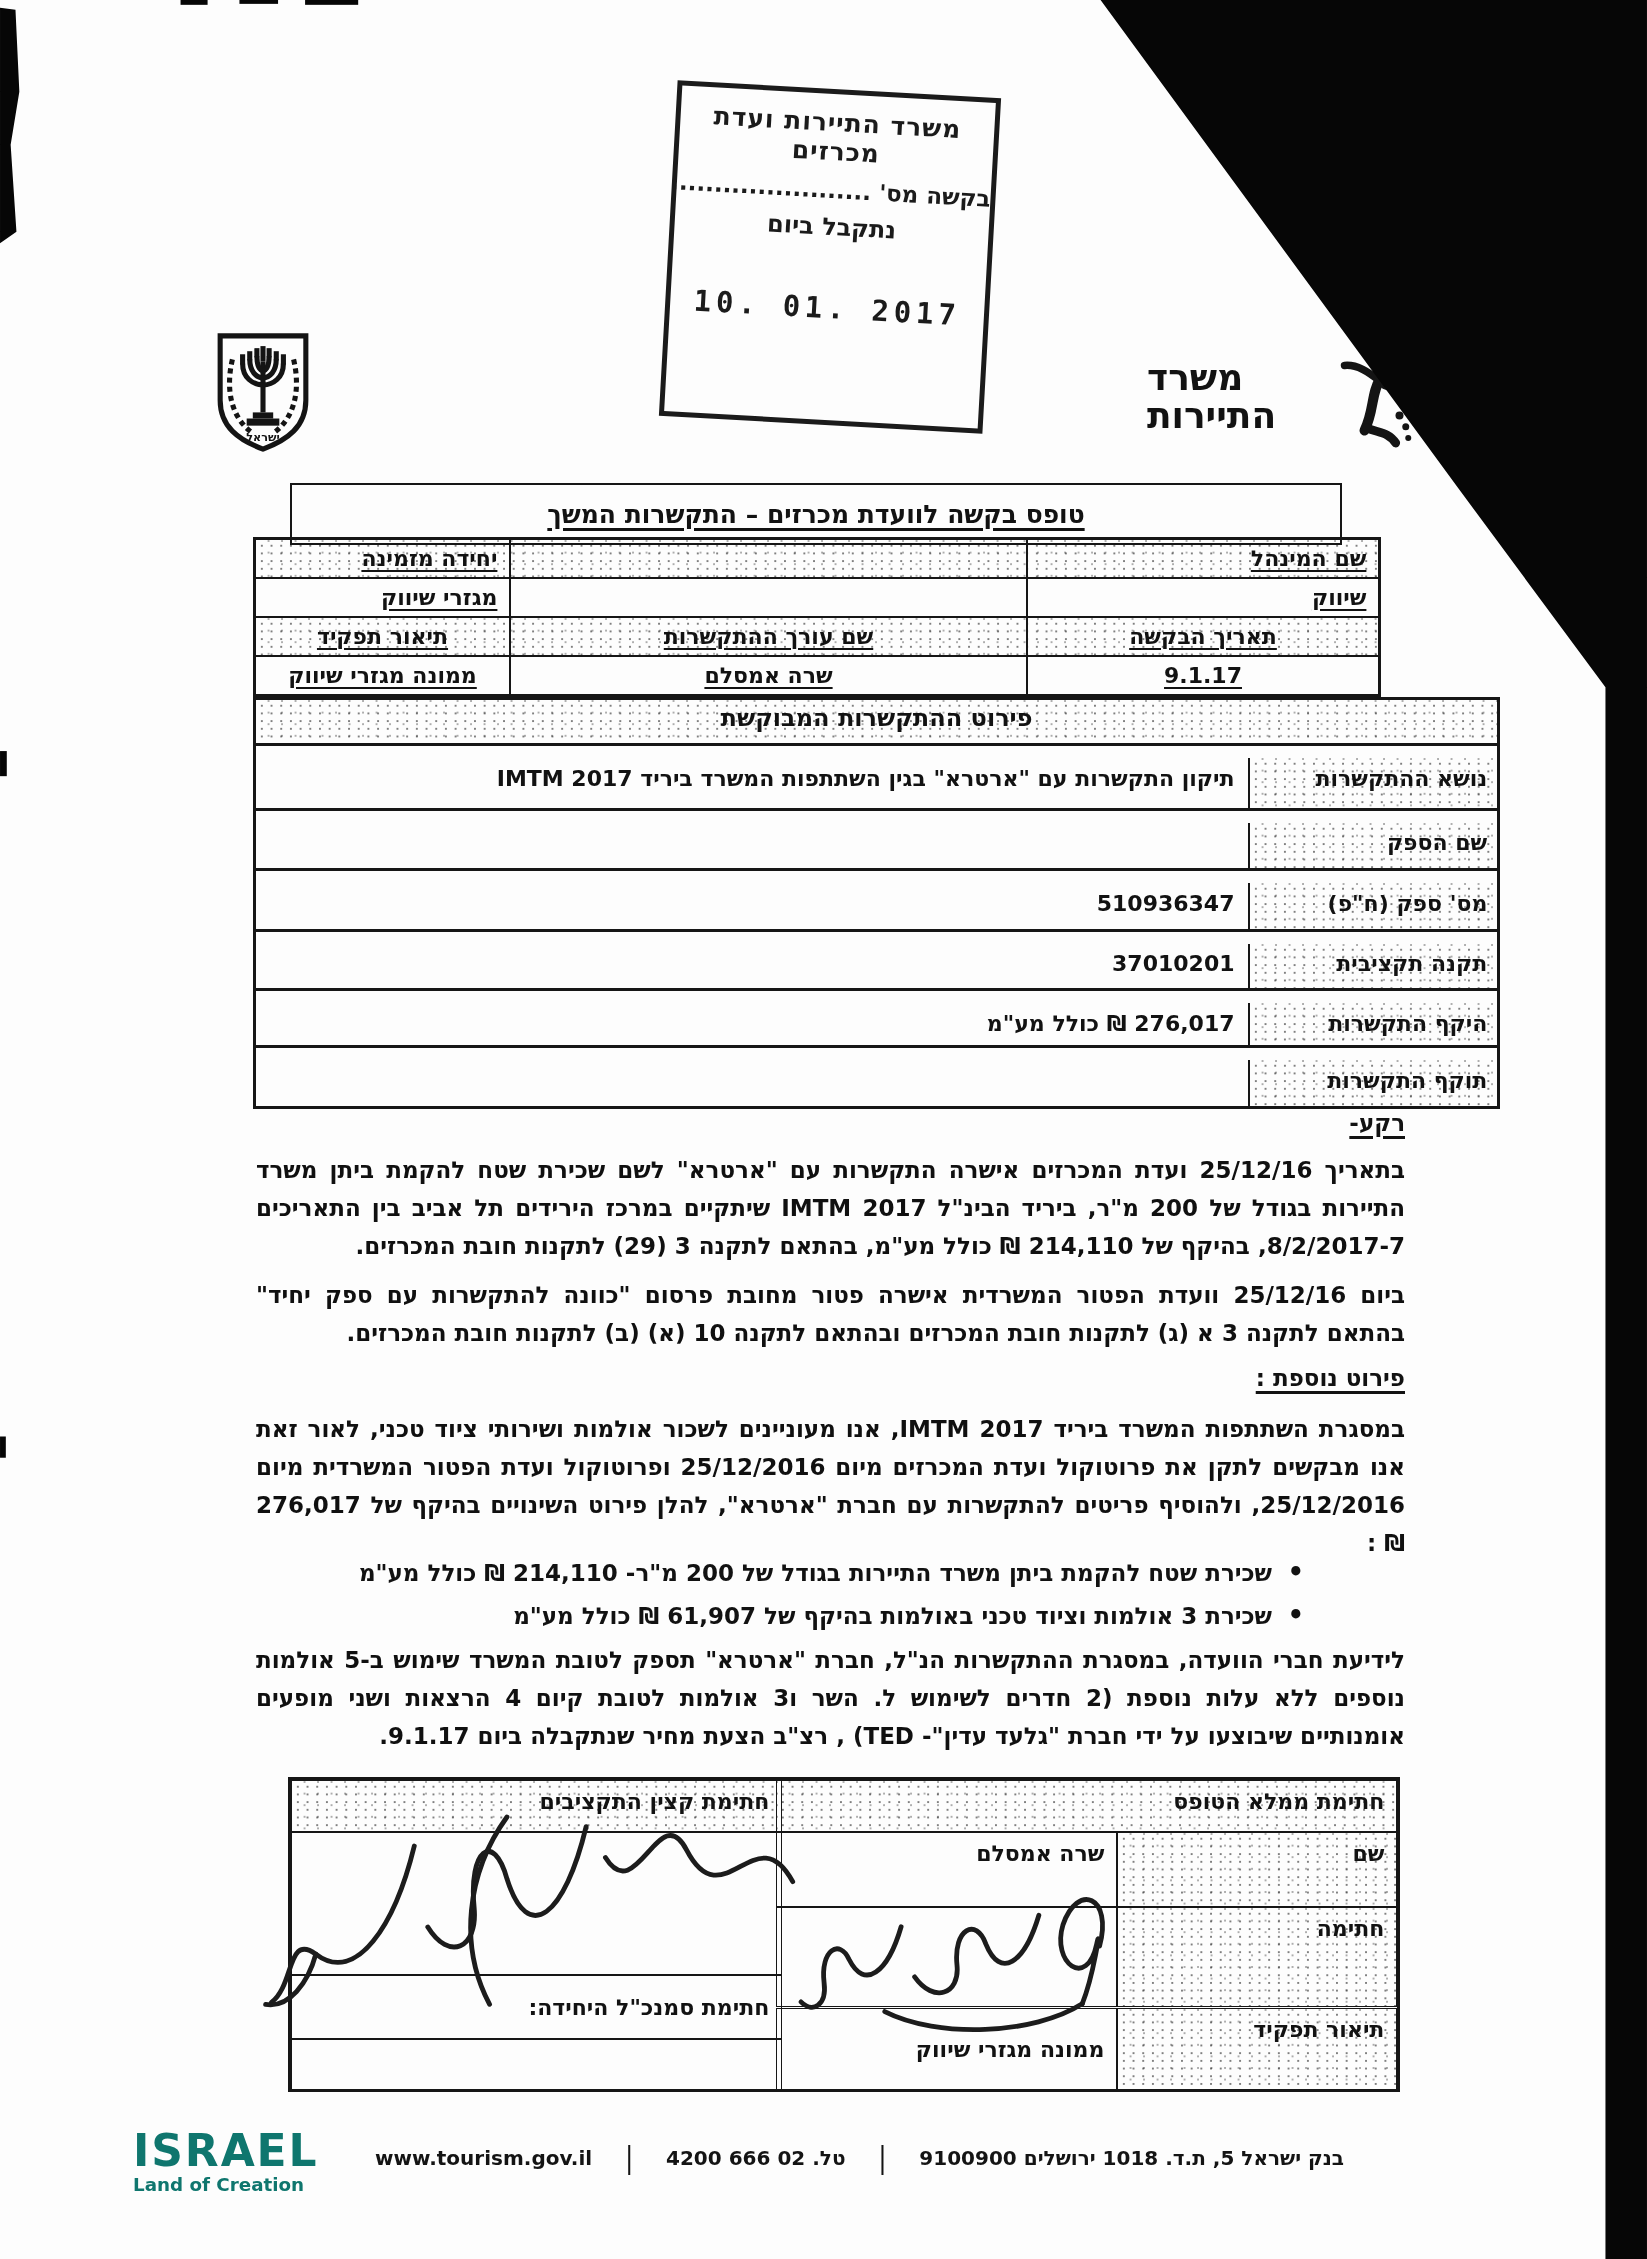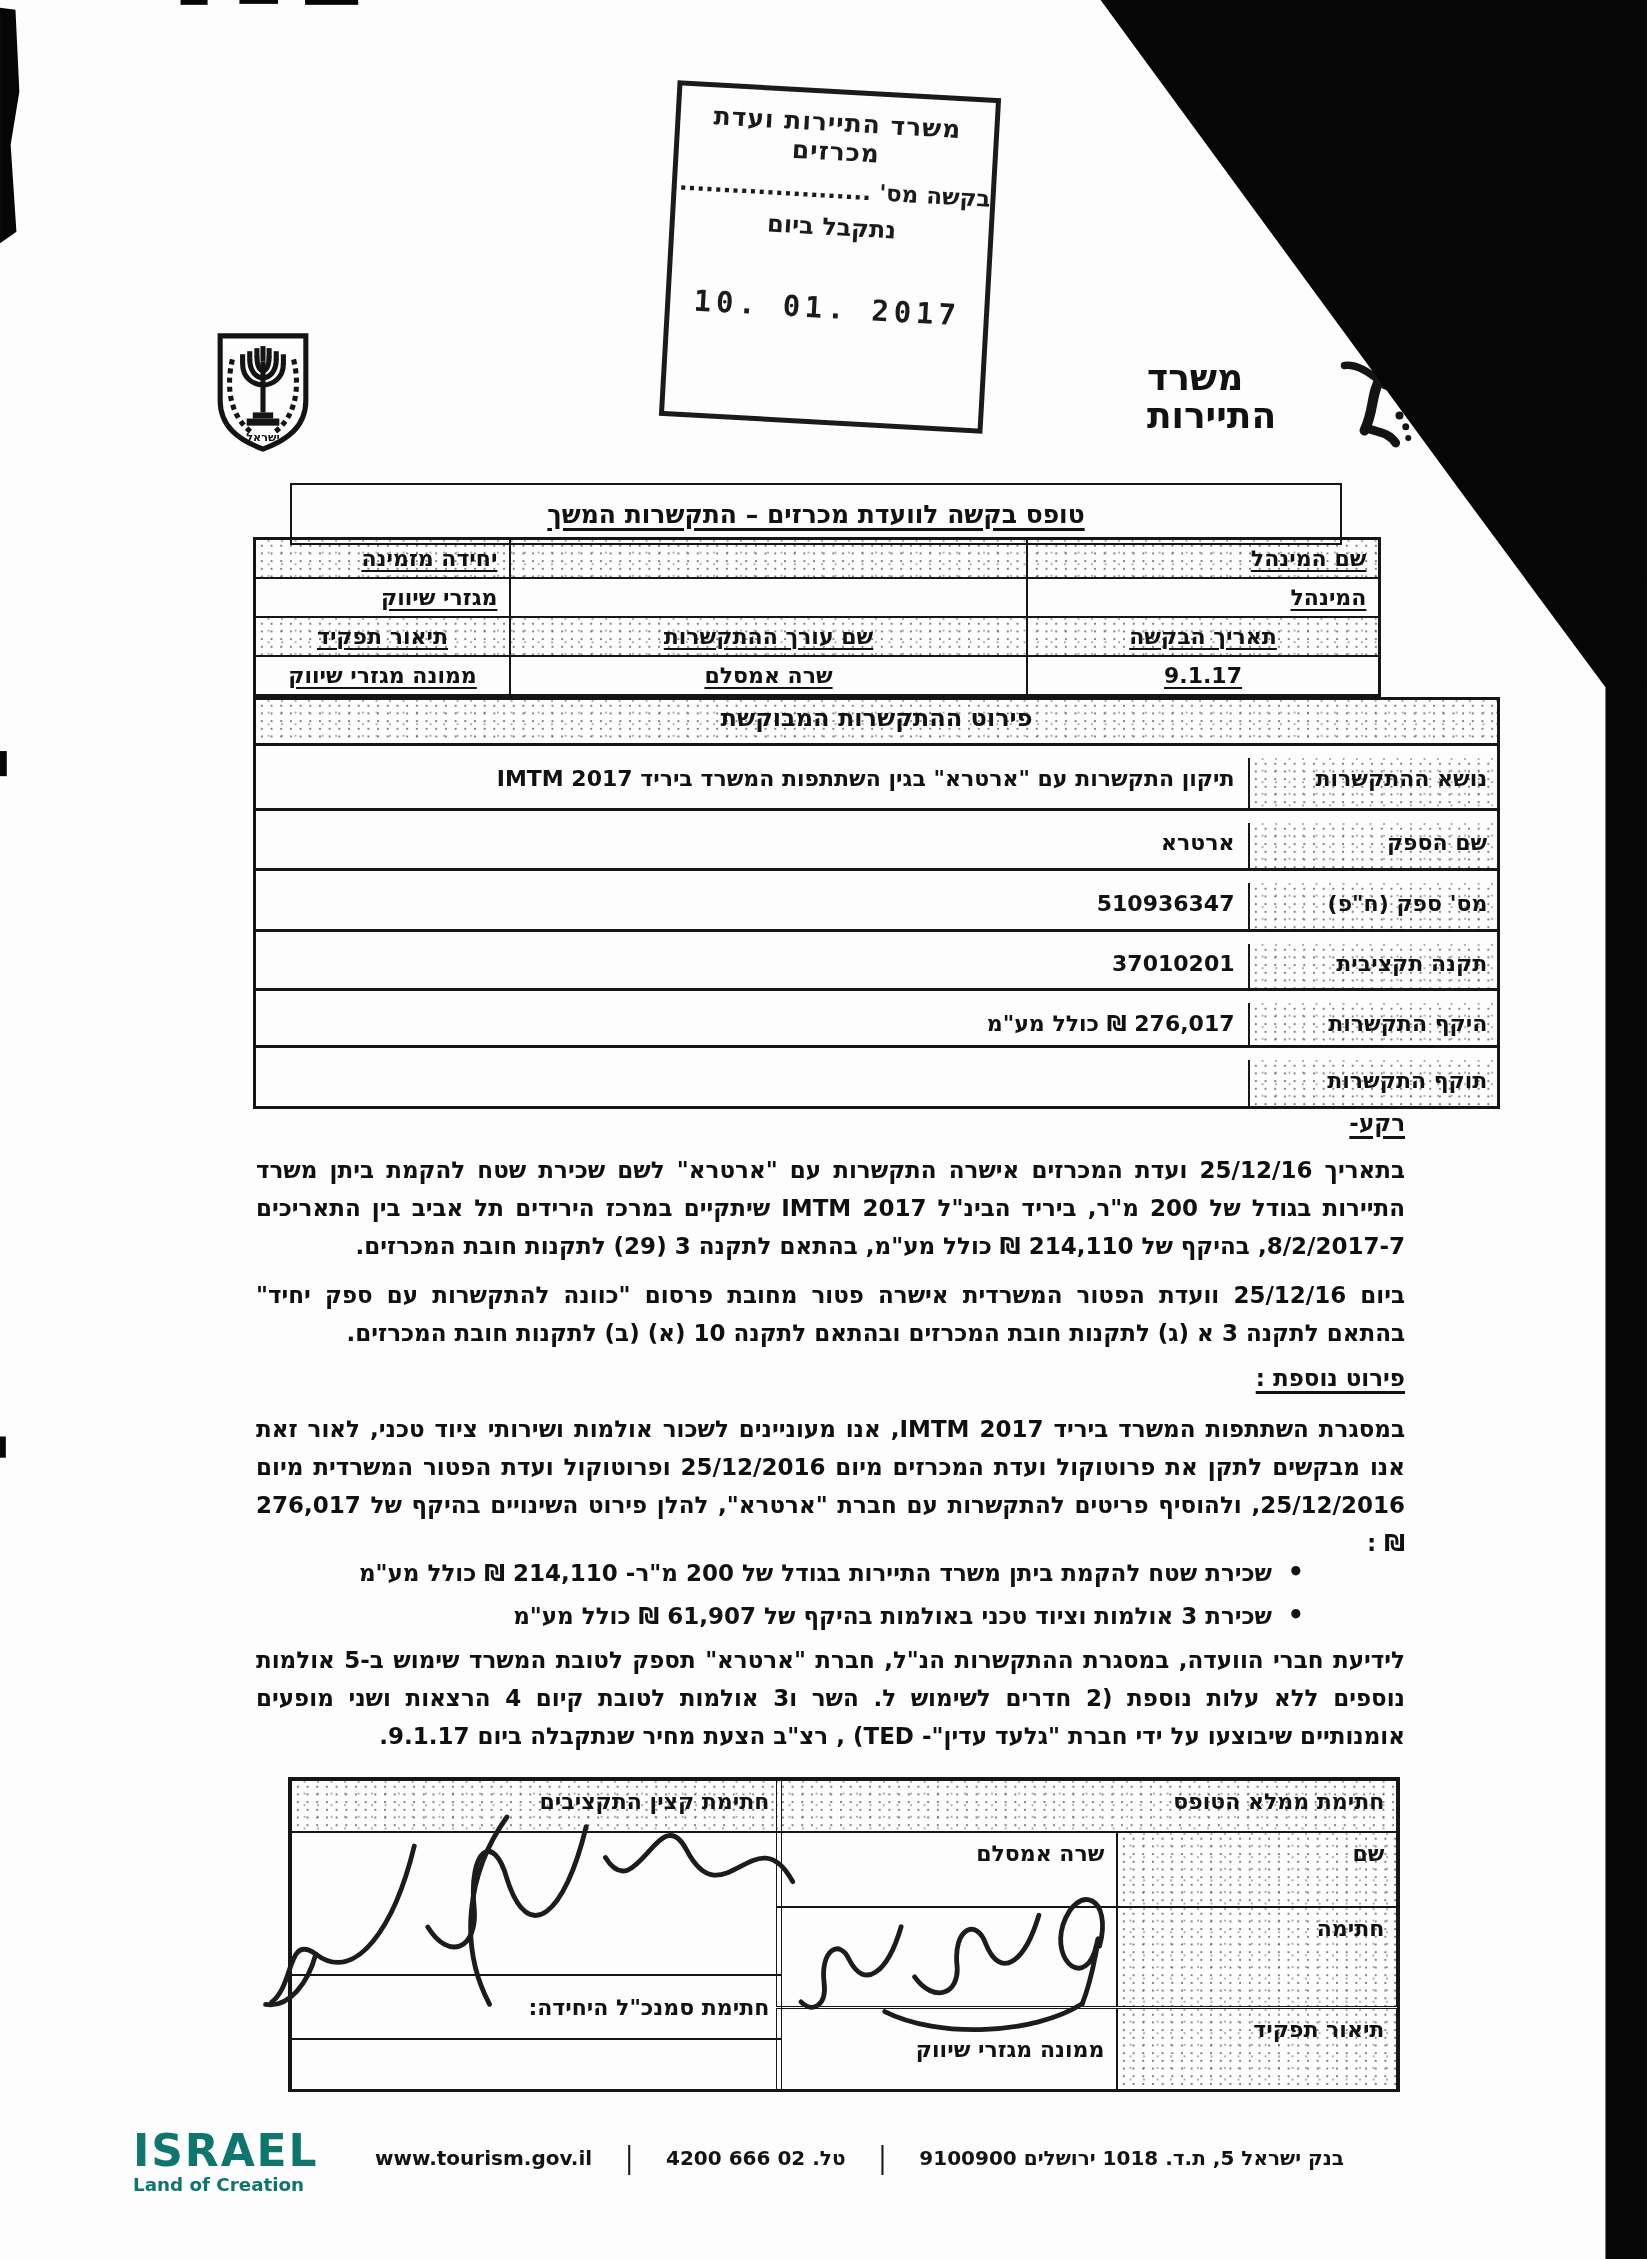--- a/index.html
+++ b/index.html
@@ -151,21 +151,21 @@
     <span>טופס בקשה לוועדת מכרזים – התקשרות המשך</span>
   </div>
 
   <div class="t1">
     <div class="t1-row vals-r speckle">
       <div class="t1-c w1 u">שם המינהל</div>
       <div class="t1-c w2"></div>
       <div class="t1-c w3 u">יחידה מזמינה</div>
     </div>
     <div class="t1-row vals-r">
-      <div class="t1-c w1 u">המינהל</div>
+      <div class="t1-c w1 u">שיווק</div>
       <div class="t1-c w2"></div>
       <div class="t1-c w3 u">מגזרי שיווק</div>
     </div>
     <div class="t1-row cent speckle">
       <div class="t1-c w1 u">תאריך הבקשה</div>
       <div class="t1-c w2 u">שם עורך ההתקשרות</div>
       <div class="t1-c w3 u">תיאור תפקיד</div>
     </div>
     <div class="t1-row cent">
       <div class="t1-c w1 u">9.1.17</div>
@@ -175,21 +175,20 @@
   </div>
 
   <div class="t2">
     <div class="t2-head speckle">פירוט ההתקשרות המבוקשת</div>
     <div class="t2-row" style="height:64px;">
       <div class="t2-label speckle">נושא ההתקשרות</div>
       <div class="t2-value">תיקון התקשרות עם "ארטרא" בגין השתתפות המשרד ביריד IMTM 2017</div>
     </div>
     <div class="t2-row" style="height:59px;">
       <div class="t2-label speckle">שם הספק</div>
-      <div class="t2-value">ארטרא</div>
     </div>
     <div class="t2-row" style="height:60px;">
       <div class="t2-label speckle">מס' ספק (ח"פ)</div>
       <div class="t2-value">510936347</div>
     </div>
     <div class="t2-row" style="height:58px;">
       <div class="t2-label speckle">תקנה תקציבית</div>
       <div class="t2-value">37010201</div>
     </div>
     <div class="t2-row" style="height:55px;">

